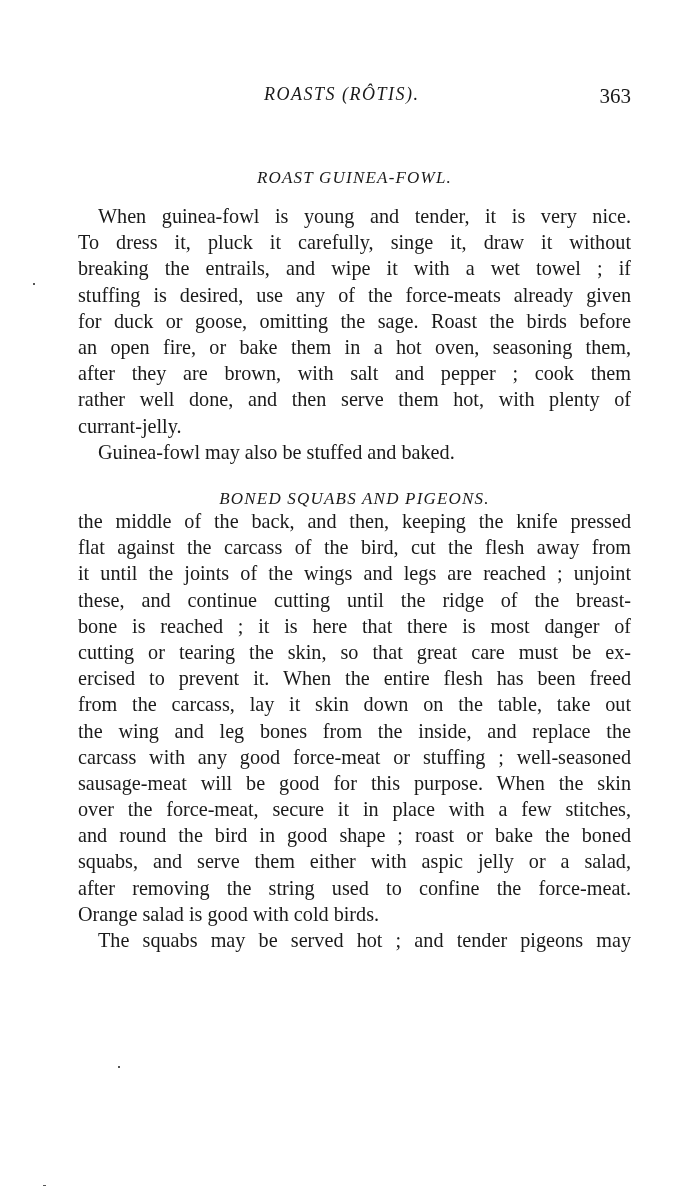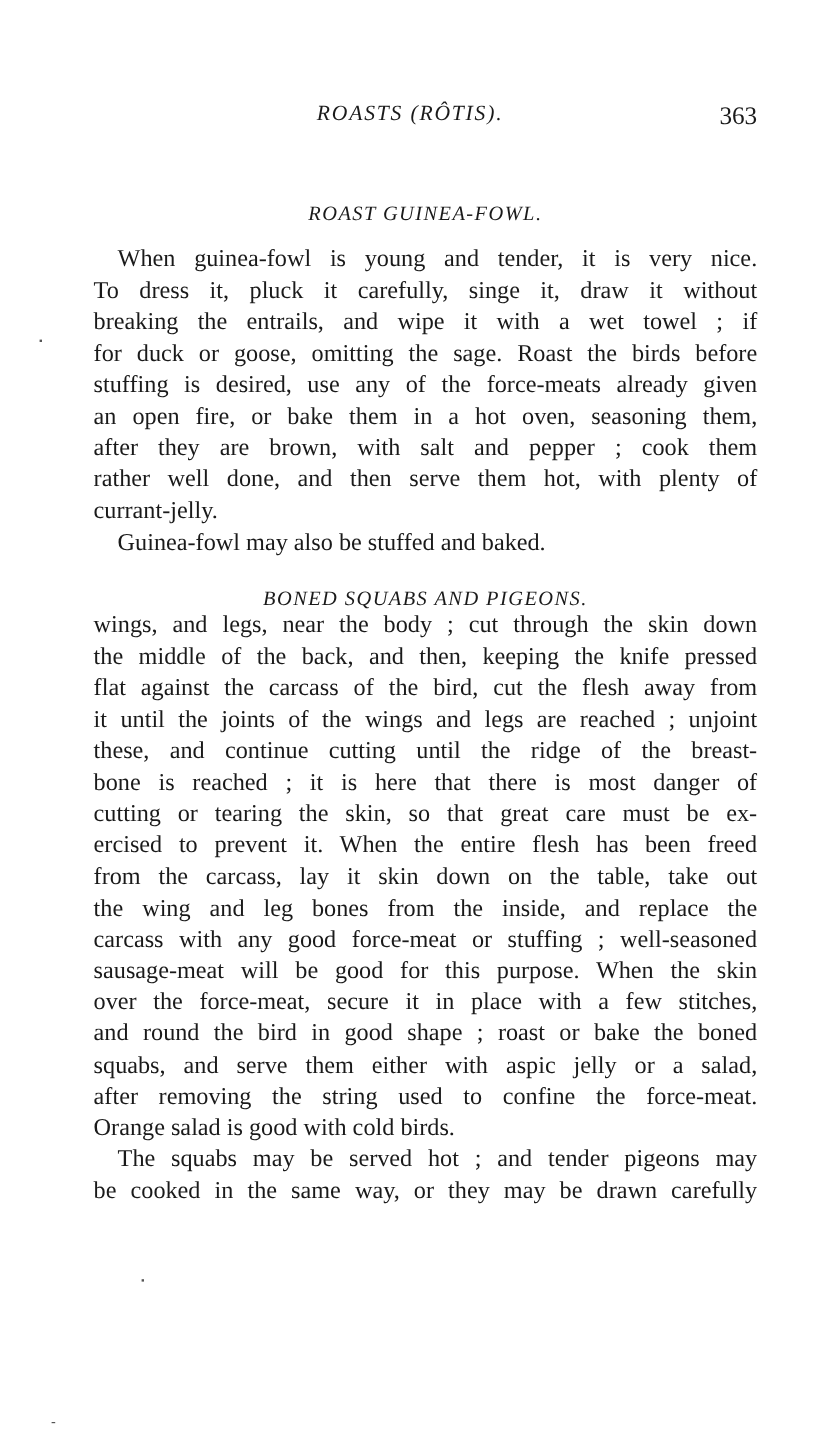--- a/index.html
+++ b/index.html
@@ -93,56 +93,54 @@
     <span class="page-number">363</span>
   </div>
 
   <div class="section-title" style="top:168px;">ROAST GUINEA-FOWL.</div>
 
   <div class="body-text" style="top:203px;">
     <p>
       <span class="line indent">When guinea-fowl is young and tender, it is very nice.</span>
       <span class="line">To dress it, pluck it carefully, singe it, draw it without</span>
       <span class="line">breaking the entrails, and wipe it with a wet towel ; if</span>
+      <span class="line">stuffing is desired, use any of the force-meats already given</span>
       <span class="line">for duck or goose, omitting the sage. Roast the birds before</span>
-      <span class="line">stuffing is desired, use any of the force-meats already given</span>
       <span class="line">an open fire, or bake them in a hot oven, seasoning them,</span>
       <span class="line">after they are brown, with salt and pepper ; cook them</span>
       <span class="line">rather well done, and then serve them hot, with plenty of</span>
       <span class="line last">currant-jelly.</span>
     </p>
     <p>
       <span class="line indent last">Guinea-fowl may also be stuffed and baked.</span>
     </p>
   </div>
 
   <div class="section-title" style="top:489px;">BONED SQUABS AND PIGEONS.</div>
 
   <div class="body-text" style="top:508px;">
     <p>
-      <span class="line">wings, and legs, near the body ; cut through the skin down</span>
       <span class="line">the middle of the back, and then, keeping the knife pressed</span>
       <span class="line">flat against the carcass of the bird, cut the flesh away from</span>
       <span class="line">it until the joints of the wings and legs are reached ; unjoint</span>
       <span class="line">these, and continue cutting until the ridge of the breast-</span>
       <span class="line">bone is reached ; it is here that there is most danger of</span>
       <span class="line">cutting or tearing the skin, so that great care must be ex-</span>
       <span class="line">ercised to prevent it. When the entire flesh has been freed</span>
       <span class="line">from the carcass, lay it skin down on the table, take out</span>
       <span class="line">the wing and leg bones from the inside, and replace the</span>
       <span class="line">carcass with any good force-meat or stuffing ; well-seasoned</span>
       <span class="line">sausage-meat will be good for this purpose. When the skin</span>
       <span class="line">over the force-meat, secure it in place with a few stitches,</span>
       <span class="line">and round the bird in good shape ; roast or bake the boned</span>
       <span class="line">squabs, and serve them either with aspic jelly or a salad,</span>
       <span class="line">after removing the string used to confine the force-meat.</span>
       <span class="line last">Orange salad is good with cold birds.</span>
     </p>
     <p>
       <span class="line indent">The squabs may be served hot ; and tender pigeons may</span>
-      <span class="line">be cooked in the same way, or they may be drawn carefully</span>
     </p>
   </div>
 </div>
 
 <span class="stray-mark" style="left:33px; top:283px;"></span>
 <span class="stray-mark" style="left:118px; top:1066px;"></span>
 <span class="stray-mark" style="left:43px; top:1185px; width:3px; height:1px;"></span>
 
 </body></html>

